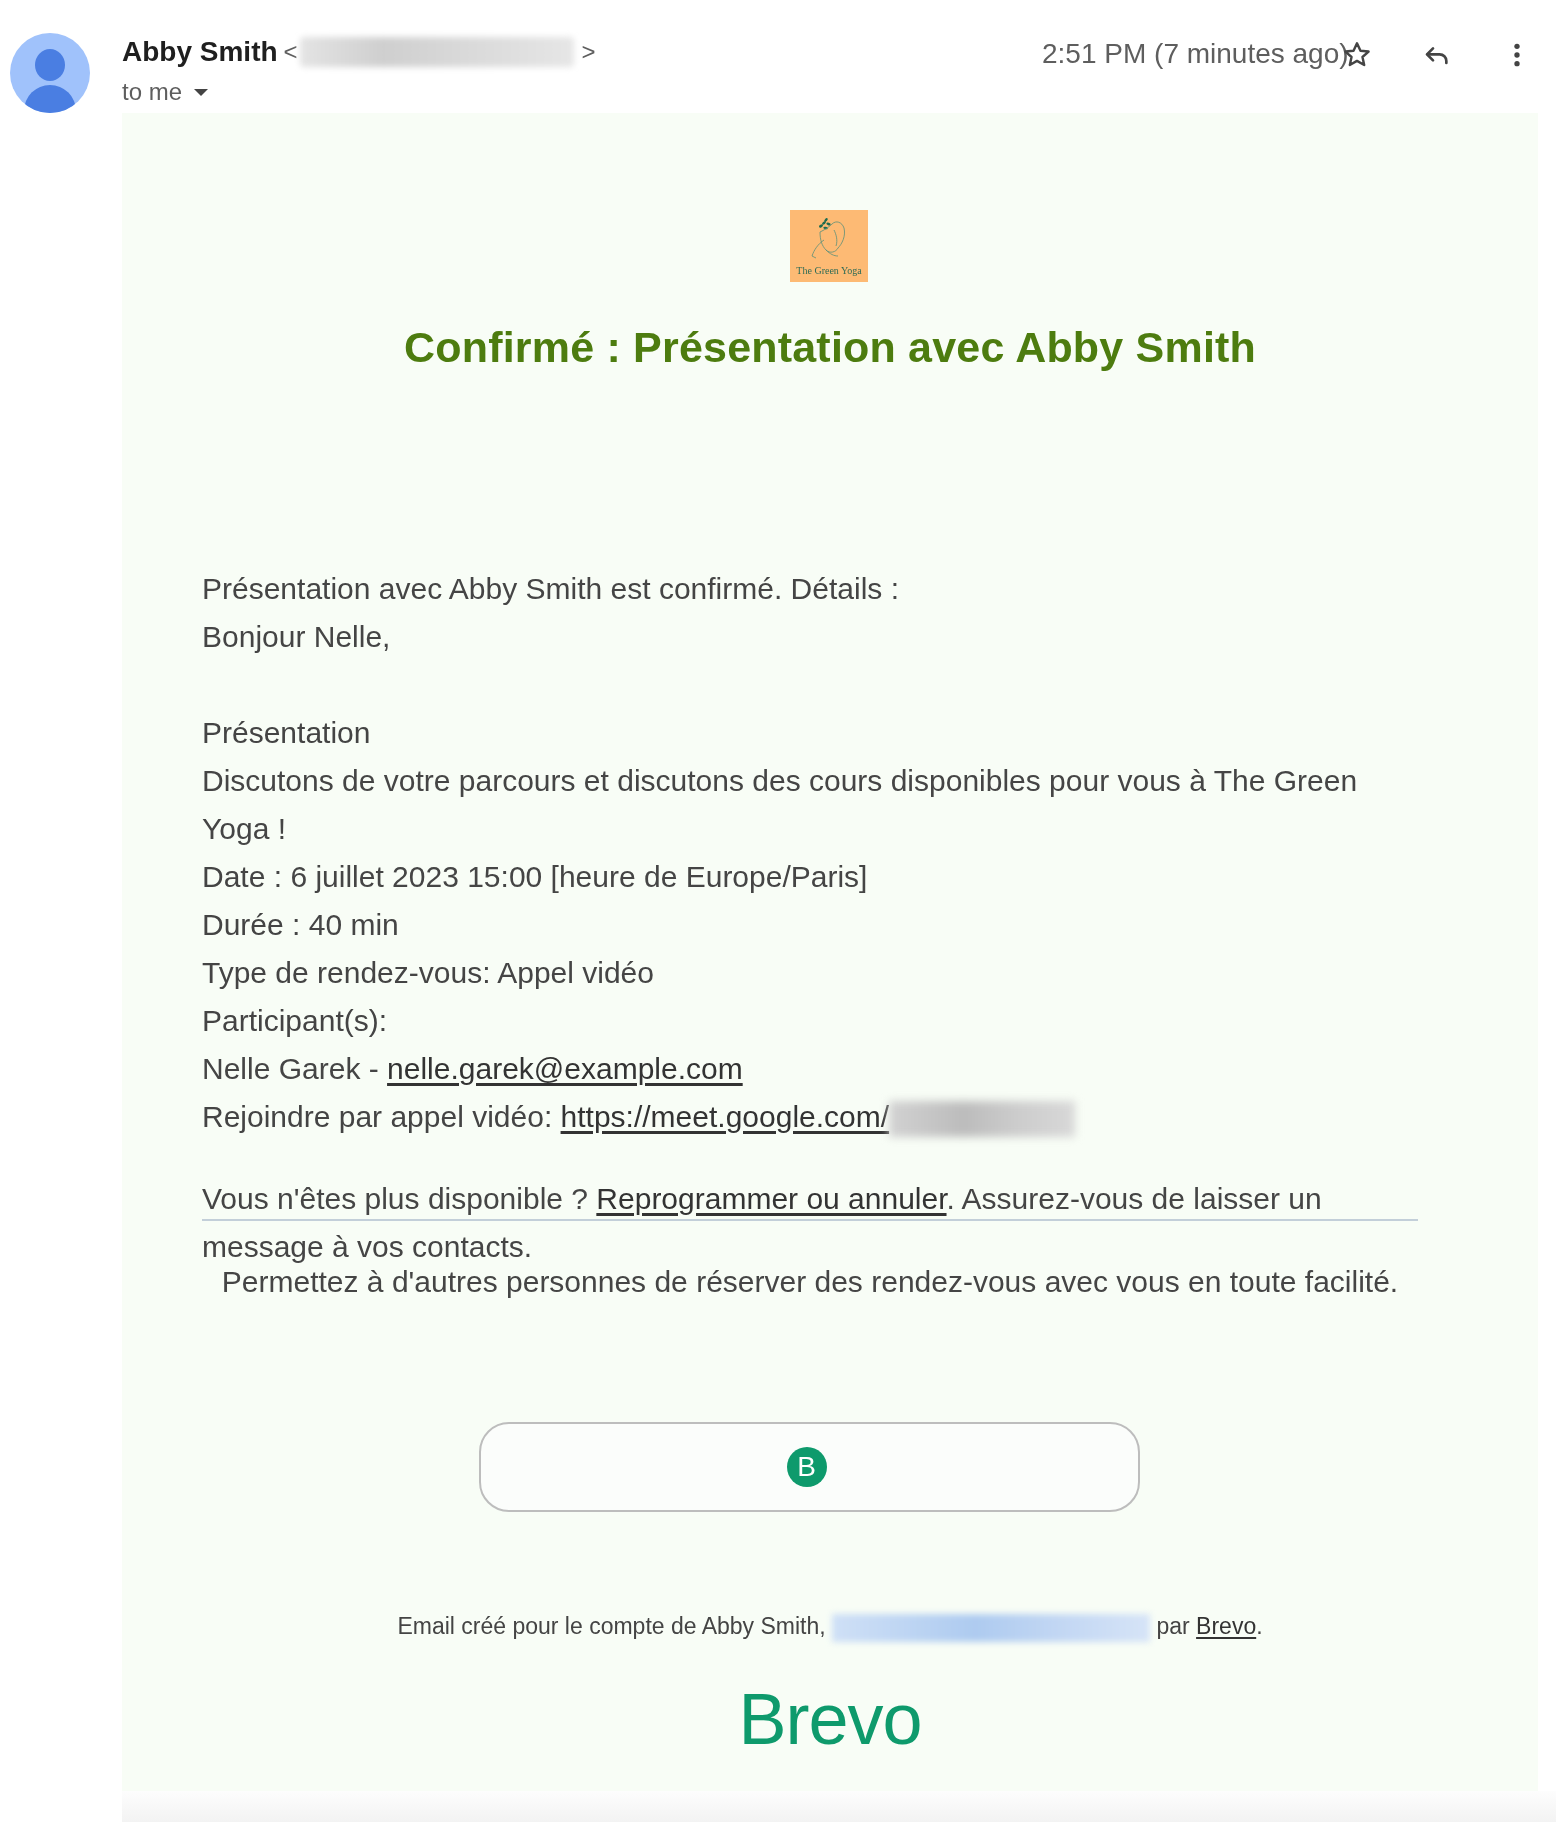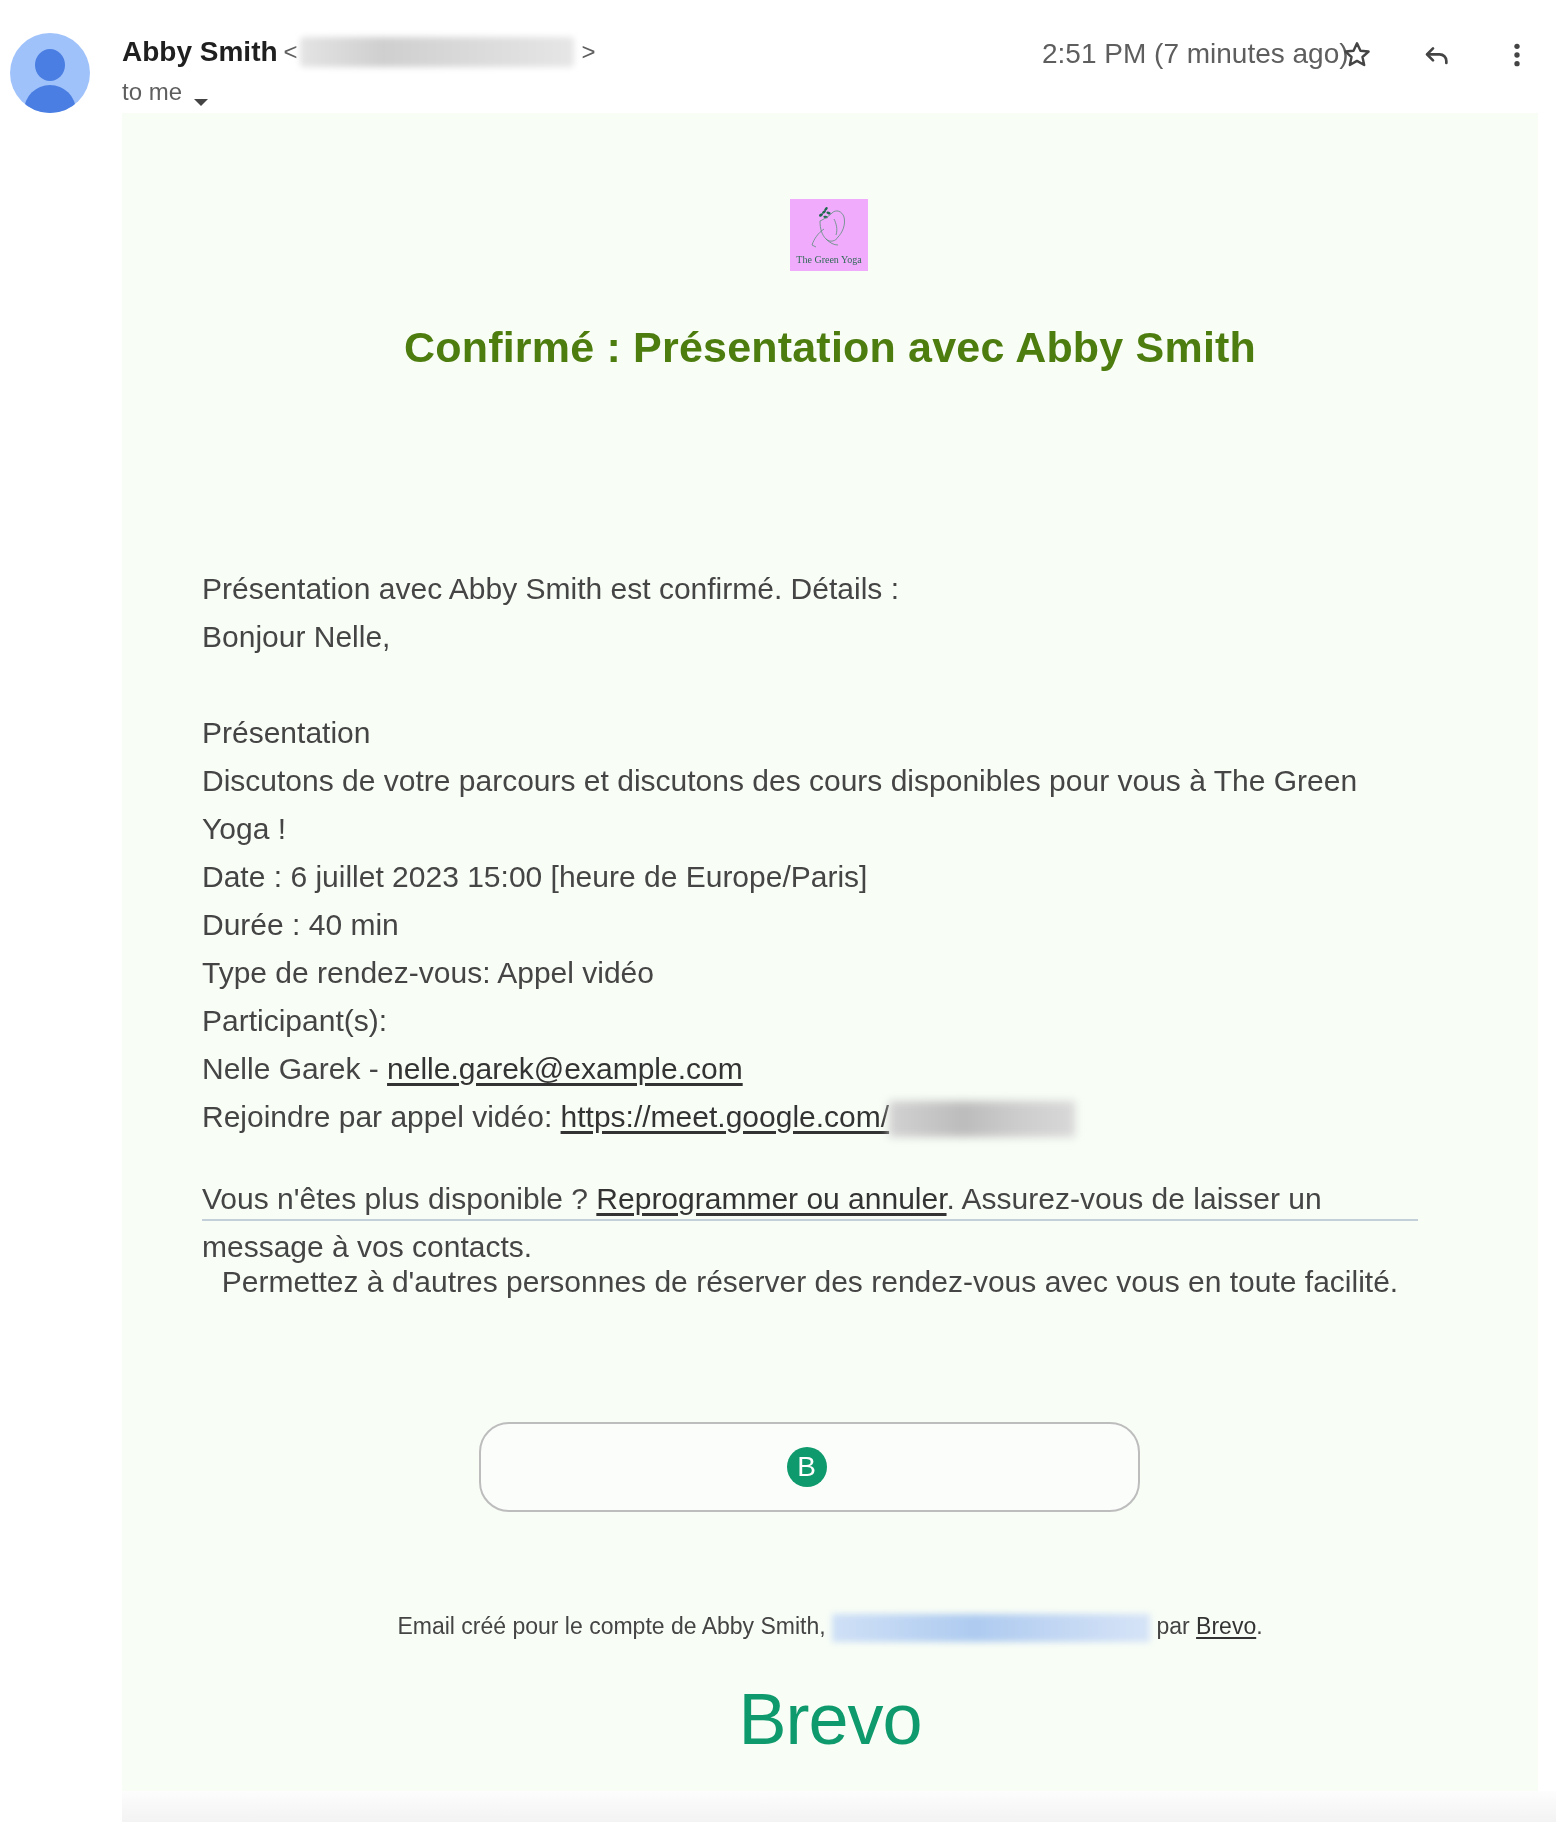--- a/index.html
+++ b/index.html
@@ -11,34 +11,34 @@
             background: #a0c2fb; overflow: hidden; }
   .avatar .head { position: absolute; left: 25px; top: 16px; width: 30px; height: 32px; border-radius: 50%; background: #4a7ee2; }
   .avatar .torso { position: absolute; left: 14px; top: 52px; width: 52px; height: 40px; border-radius: 26px 26px 10px 10px; background: #4a7ee2; }
 
   .sender { position: absolute; left: 122px; top: 20px; display: flex; align-items: center; white-space: nowrap; }
   .sender-name { font-size: 28px; font-weight: 700; color: #1f1f1f; }
   .sender-bracket { font-size: 24px; color: #5e5e5e; margin-left: 6px; }
   .sender-email { display: inline-block; width: 274px; height: 30px; margin: 0 2px;
                   background: linear-gradient(90deg, #e4e4e4, #cfcfcf 30%, #d9d9d9 60%, #e6e6e6);
                   filter: blur(3px); border-radius: 4px; }
-  .recipient { position: absolute; left: 122px; top: 62px; display: flex; align-items: flex-end; font-size: 24px; color: #5e5e5e; }
+  .recipient { position: absolute; left: 122px; top: 62px; display: flex; align-items: center; font-size: 24px; color: #5e5e5e; }
   .recipient .caret { margin-left: 12px; width: 0; height: 0; border-left: 7px solid transparent; border-right: 7px solid transparent; border-top: 7px solid #444; }
 
   .timestamp { position: absolute; left: 1042px; top: 22px; font-size: 28px; color: #5e5e5e; white-space: nowrap; }
   .icon-btn { position: absolute; top: 18px; width: 42px; height: 42px; display: flex; align-items: center; justify-content: center; cursor: pointer; }
   .star-btn { left: 1336px; }
   .reply-btn { left: 1416px; }
   .more-btn { left: 1496px; }
 
   .email-body { position: absolute; left: 122px; top: 113px; width: 1416px; height: 1678px; background: #f8fdf6; }
   .bottom-fade { position: absolute; left: 122px; top: 1791px; width: 1434px; height: 31px;
                  background: linear-gradient(180deg, #fdfdfd, #f3f3f3); }
 
-  .logo { position: absolute; left: 668px; top: 86px; width: 78px; height: 72px; background: #f0abfc; }
+  .logo { position: absolute; left: 668px; top: 97px; width: 78px; height: 72px; background: #fdba74; }
   .logo-caption { position: absolute; left: 0; bottom: 6px; width: 100%; text-align: center; font-family: "Liberation Serif", serif; font-size: 10px; color: #2e6b55; }
 
   .title { position: absolute; left: 0; top: 210px; width: 1416px; text-align: center; font-size: 43px; font-weight: 700; color: #4d7c0f; letter-spacing: 0.2px; }
 
   .content { position: absolute; left: 80px; top: 452px; width: 1230px; font-size: 30px; color: #454545; line-height: 48px; }
   .content p { margin: 0; }
   .content .gap { height: 48px; }
   .content b { font-weight: 400; color: #444; }
   .content a { color: #333; text-decoration: underline; text-underline-offset: 4px; }
   .blur-slug { display: inline-block; width: 186px; height: 36px; vertical-align: middle;

